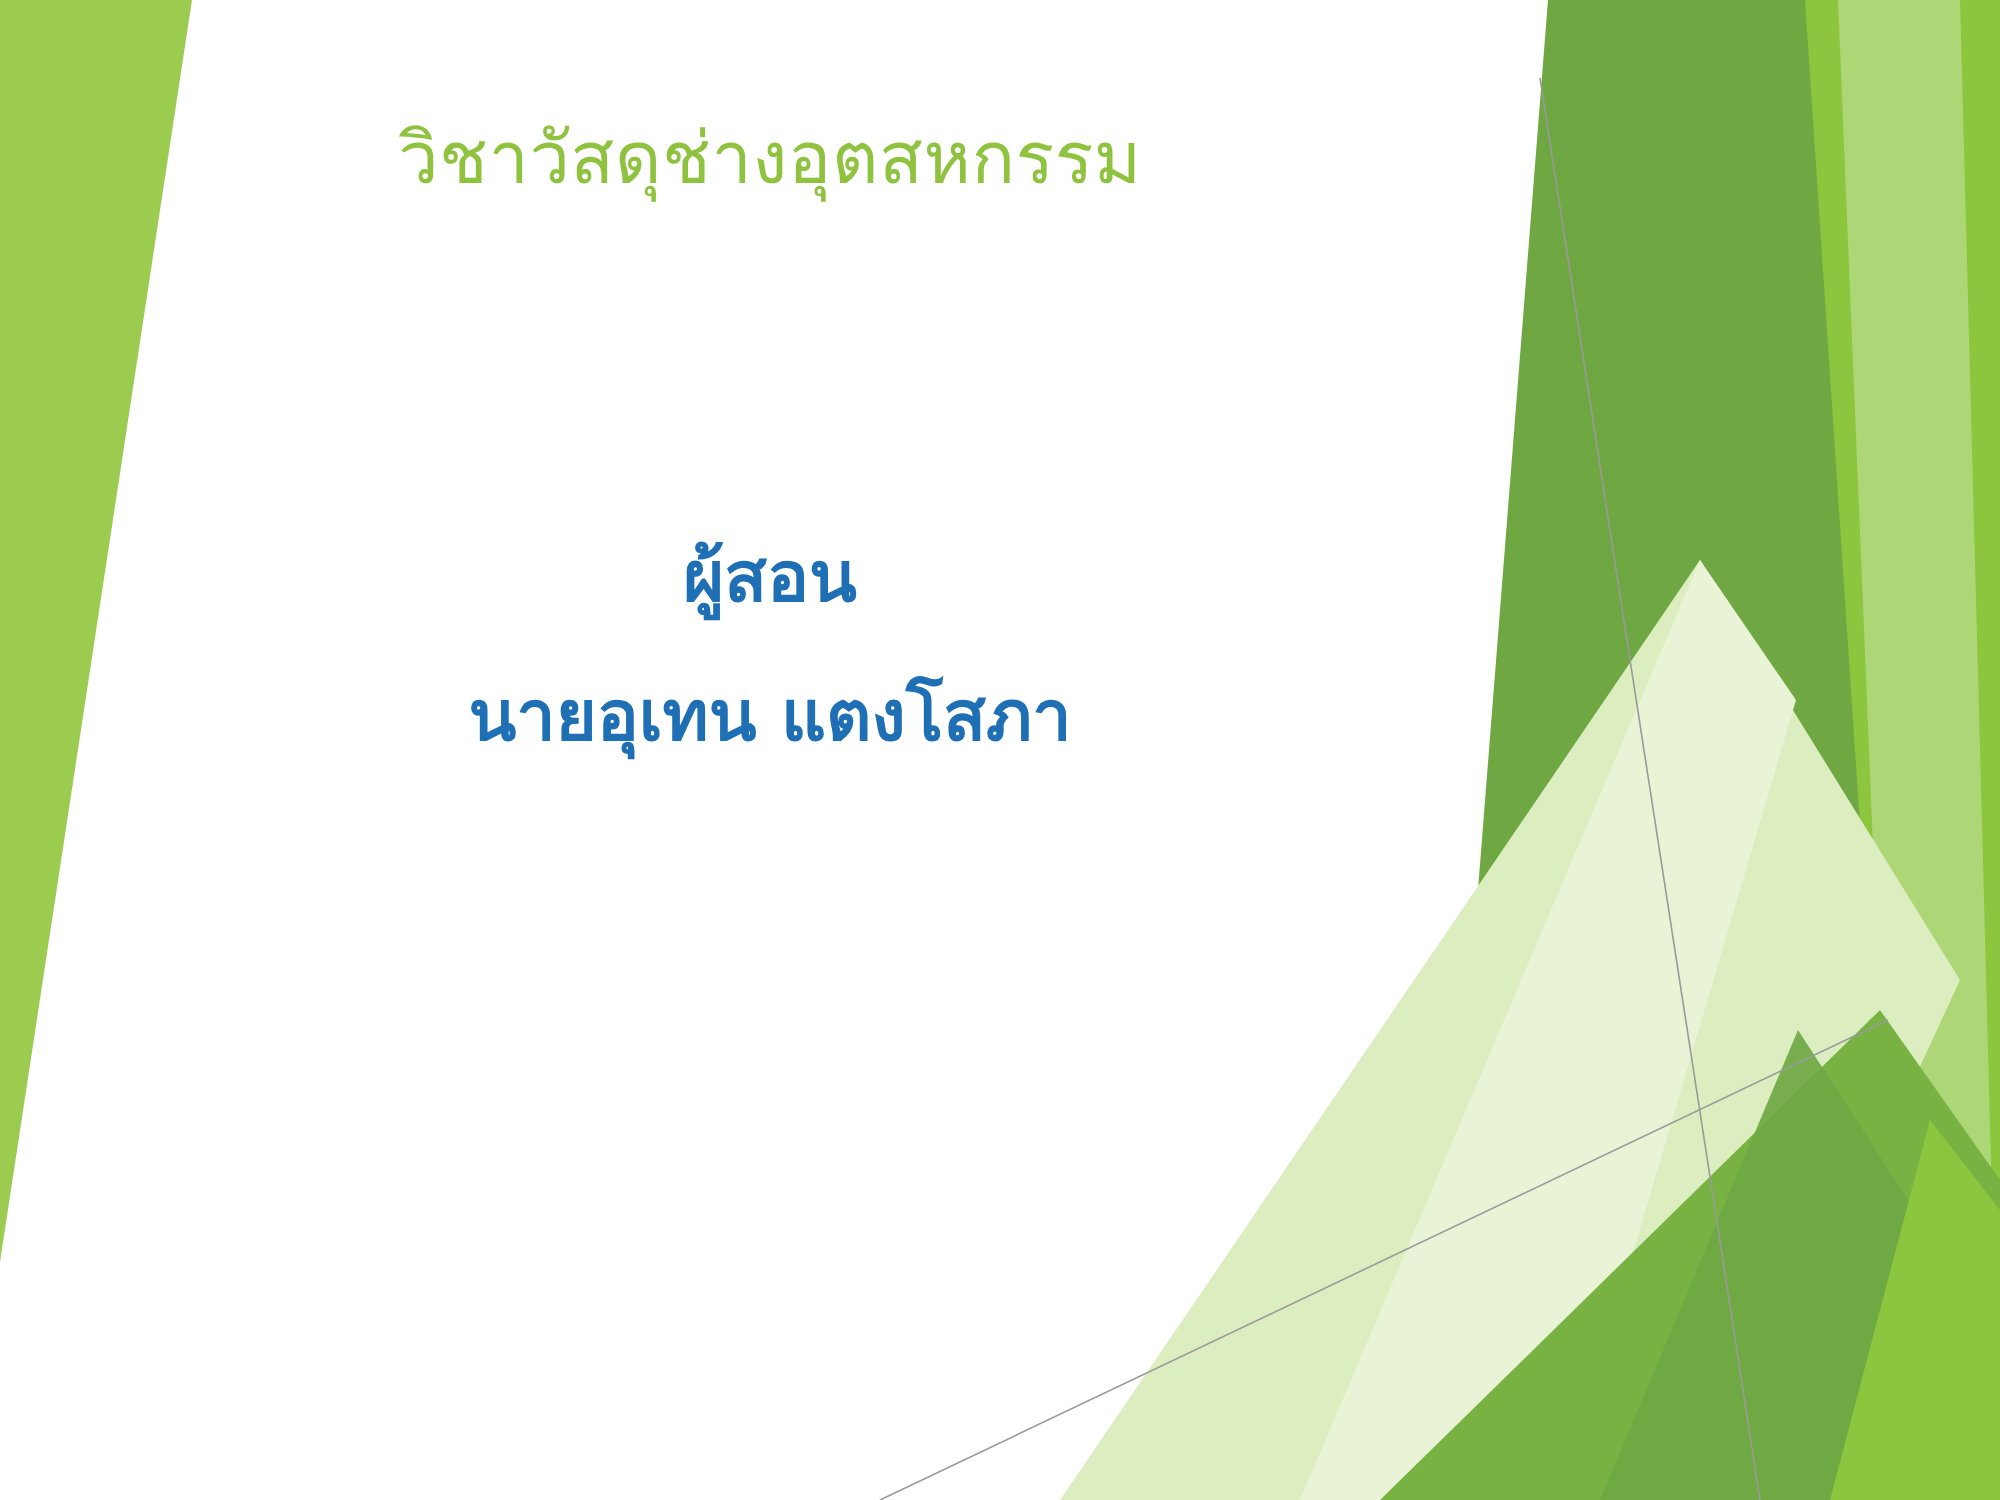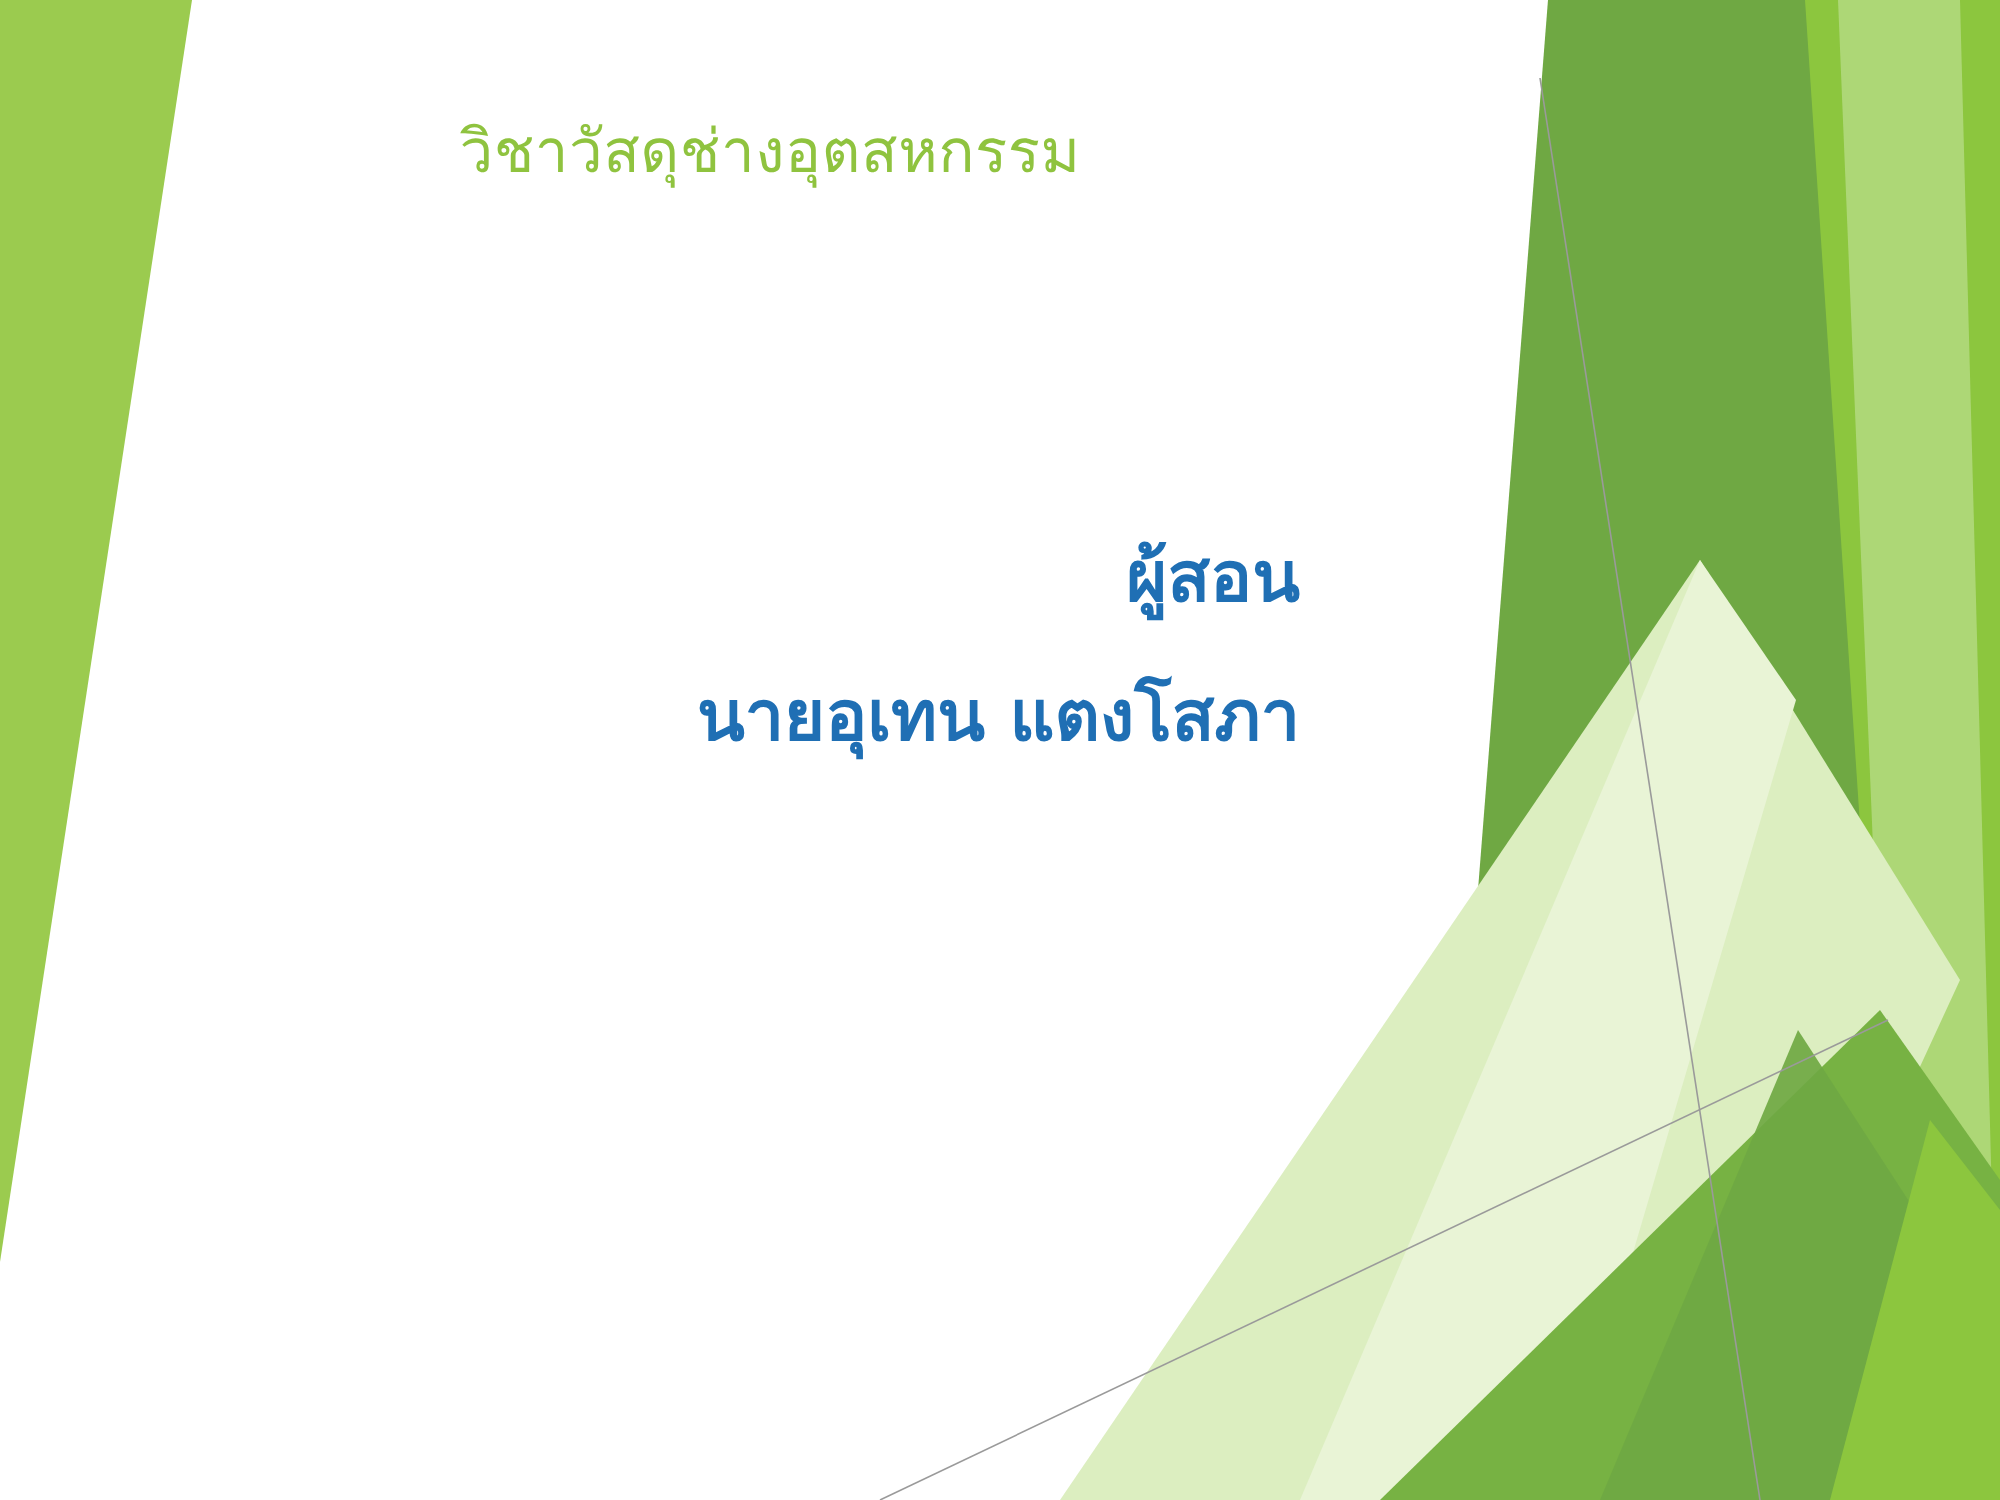--- a/index.html
+++ b/index.html
@@ -37,33 +37,33 @@
     position: absolute;
     left: 240px;
     top: 118px;
     width: 1060px;
     text-align: center;
   }
   #slide-title {
     margin: 0;
     font-family: "DejaVu Sans", "Liberation Sans", sans-serif;
     font-weight: 400;
-    font-size: 60px;
+    font-size: 72px;
     line-height: 1.12;
     letter-spacing: 0.5px;
     color: #8FC33F;
     white-space: nowrap;
   }
 
   #subtitle-block {
     position: absolute;
     left: 240px;
     top: 536px;
     width: 1060px;
-    text-align: right;
+    text-align: center;
   }
   .subtitle-line {
     margin: 0 0 56px 0;
     font-family: "DejaVu Sans", "Liberation Sans", sans-serif;
     font-weight: 700;
     font-size: 70px;
     line-height: 1.18;
     color: #1F6FB4;
     white-space: nowrap;
   }

